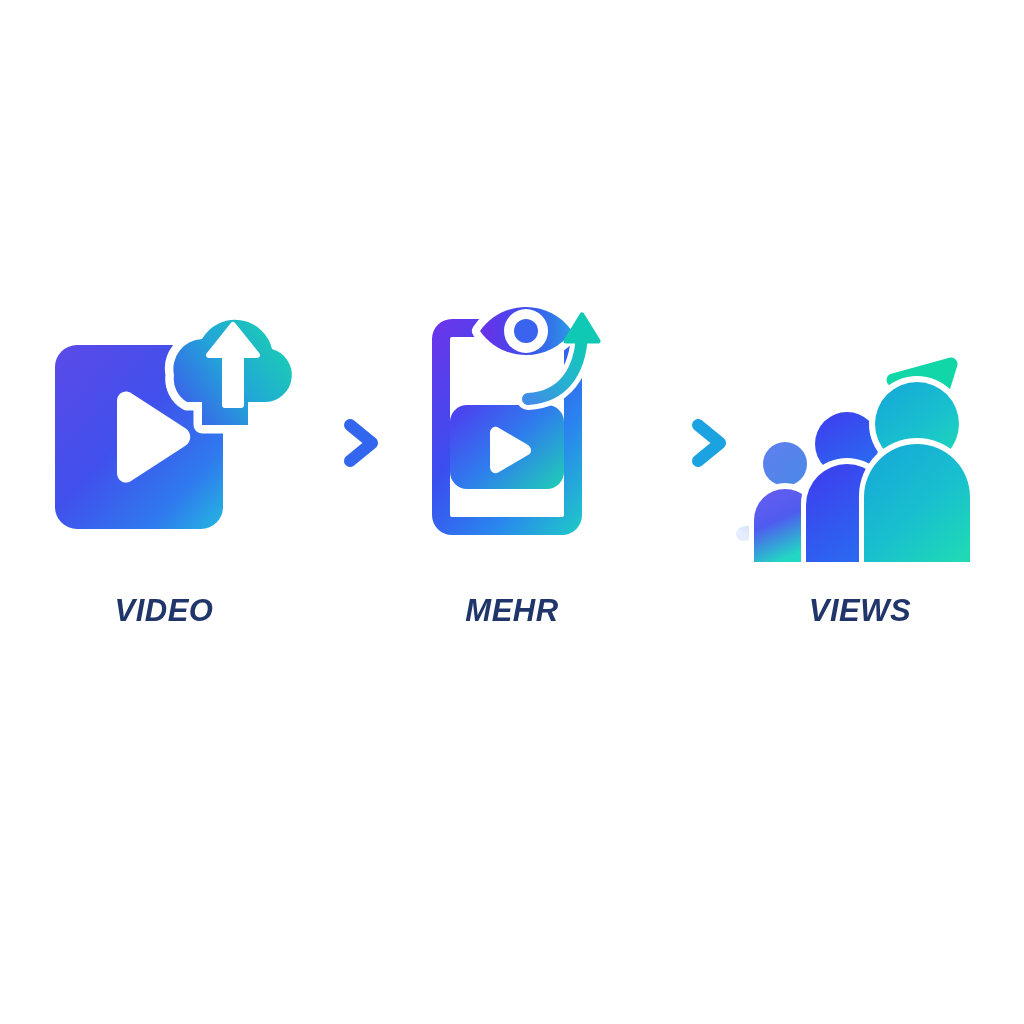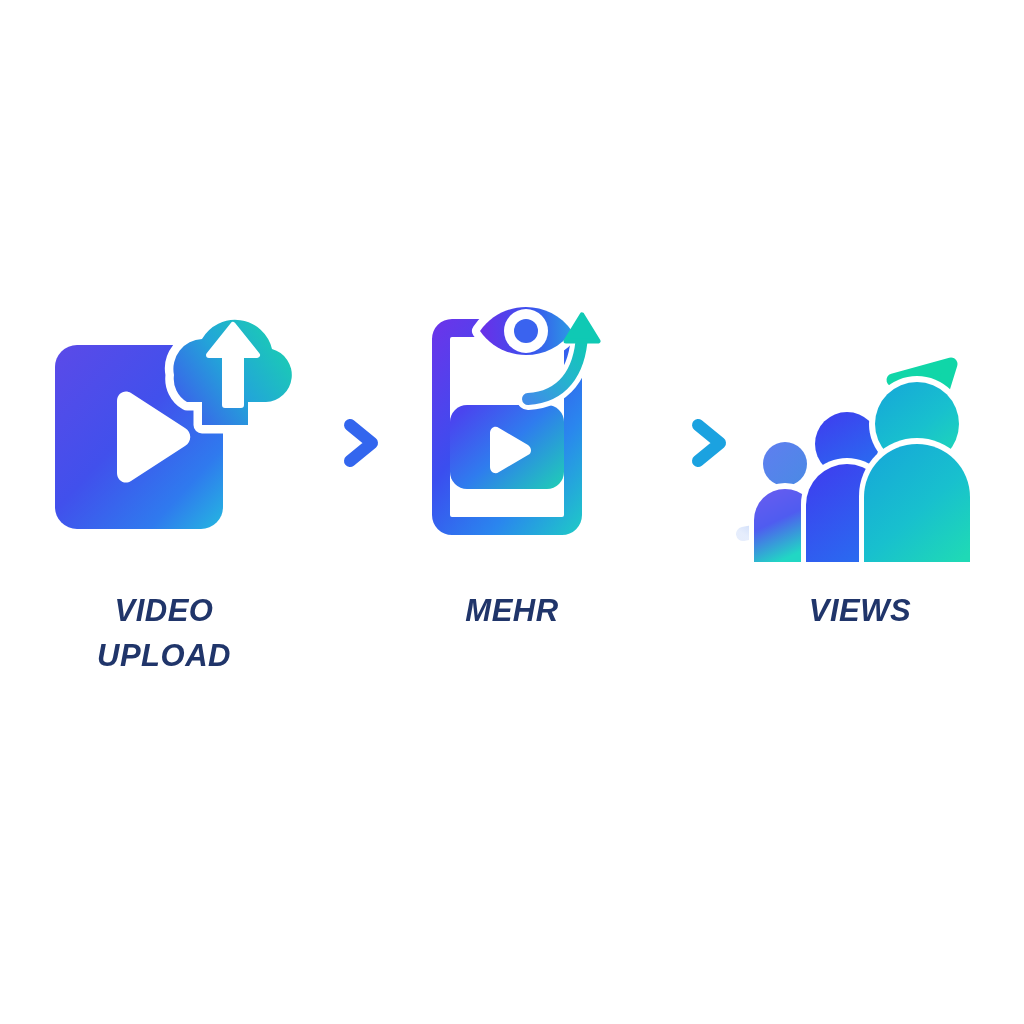--- a/index.html
+++ b/index.html
@@ -327,21 +327,20 @@
         </g>
       </svg>
     </div>
 
   </div>
 
   <div class="labels">
 
     <div class="label-slot">
       <span class="label-line">VIDEO</span>
-      <span class="label-line">UPLOAD</span>
     </div>
 
     <div class="label-gap"></div>
 
     <div class="label-slot">
       <span class="label-line">MEHR</span>
     </div>
 
     <div class="label-gap"></div>
 

